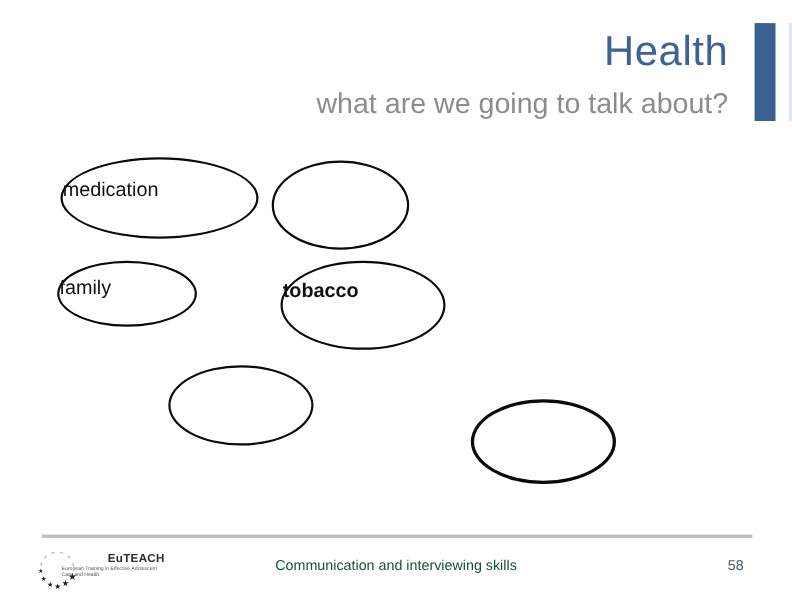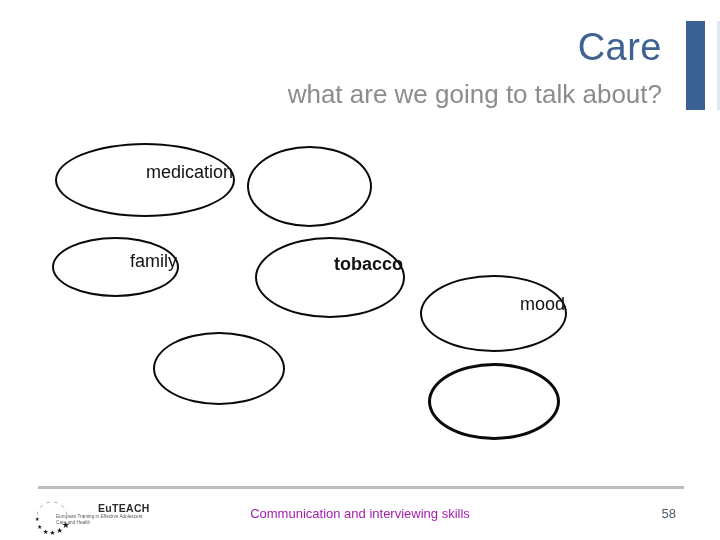--- a/index.html
+++ b/index.html
@@ -20,21 +20,21 @@
   .bar-main{
     position:absolute;left:686px;top:21px;width:19px;height:89px;background:#3a6191;
   }
   .bar-faint{
     position:absolute;left:717px;top:21px;width:3px;height:89px;background:#dfe8f1;
   }
 
   
   .bubble{
     position:absolute;border:2px solid #0a0a0a;border-radius:50%;
-    box-sizing:border-box;display:flex;align-items:center;justify-content:flex-end;
+    box-sizing:border-box;display:flex;align-items:center;justify-content:flex-start;
     font-size:18px;color:#111111;background:transparent;
   }
   .bubble span{display:block;}
   .b-medication{left:55px;top:143px;width:180px;height:74px;}
   .b-medication span{transform:translateY(-8px);}
   .b-empty-top{left:247px;top:146px;width:125px;height:81px;}
   .b-relationships{left:403px;top:155px;width:200px;height:97px;}
   .b-relationships span{transform:translateY(-13px);}
   .b-family{left:52px;top:237px;width:127px;height:60px;}
   .b-family span{transform:translateY(-6px);}
@@ -56,50 +56,47 @@
   #logo-name{
     position:absolute;left:24px;top:6px;font-size:10.5px;font-weight:bold;
     color:#2b2b2b;letter-spacing:0.3px;white-space:nowrap;margin-left:42px;
   }
   .logo-tag{
     position:absolute;left:24px;top:18px;font-size:9px;line-height:11px;color:#5a5a5a;
     transform:scale(0.52);transform-origin:left top;white-space:nowrap;
   }
   #footer-course{
     position:absolute;left:0;right:0;top:506px;text-align:center;
-    font-size:13px;color:#a21caf;
+    font-size:13px;color:#14532d;
   }
   #page-number{
     position:absolute;right:44px;top:506px;font-size:13px;color:#4c5a68;
   }
 </style>
 </head>
 <body>
 
 <div id="slide">
 
-  <div id="title">Care</div>
+  <div id="title">Health</div>
   <div id="subtitle">what are we going to talk about?</div>
   <div class="bar-main"></div>
   <div class="bar-faint"></div>
 
   <div class="bubble b-medication">
     <span>medication</span>
   </div>
   <div class="bubble b-empty-top">
     <span></span>
   </div>
   <div class="bubble b-family">
     <span>family</span>
   </div>
   <div class="bubble b-tobacco">
     <span>tobacco</span>
-  </div>
-  <div class="bubble b-mood">
-    <span>mood</span>
   </div>
   <div class="bubble b-empty-mid">
     <span></span>
   </div>
   <div class="bubble b-empty-br">
     <span></span>
   </div>
 
   <div id="divider"></div>
 

